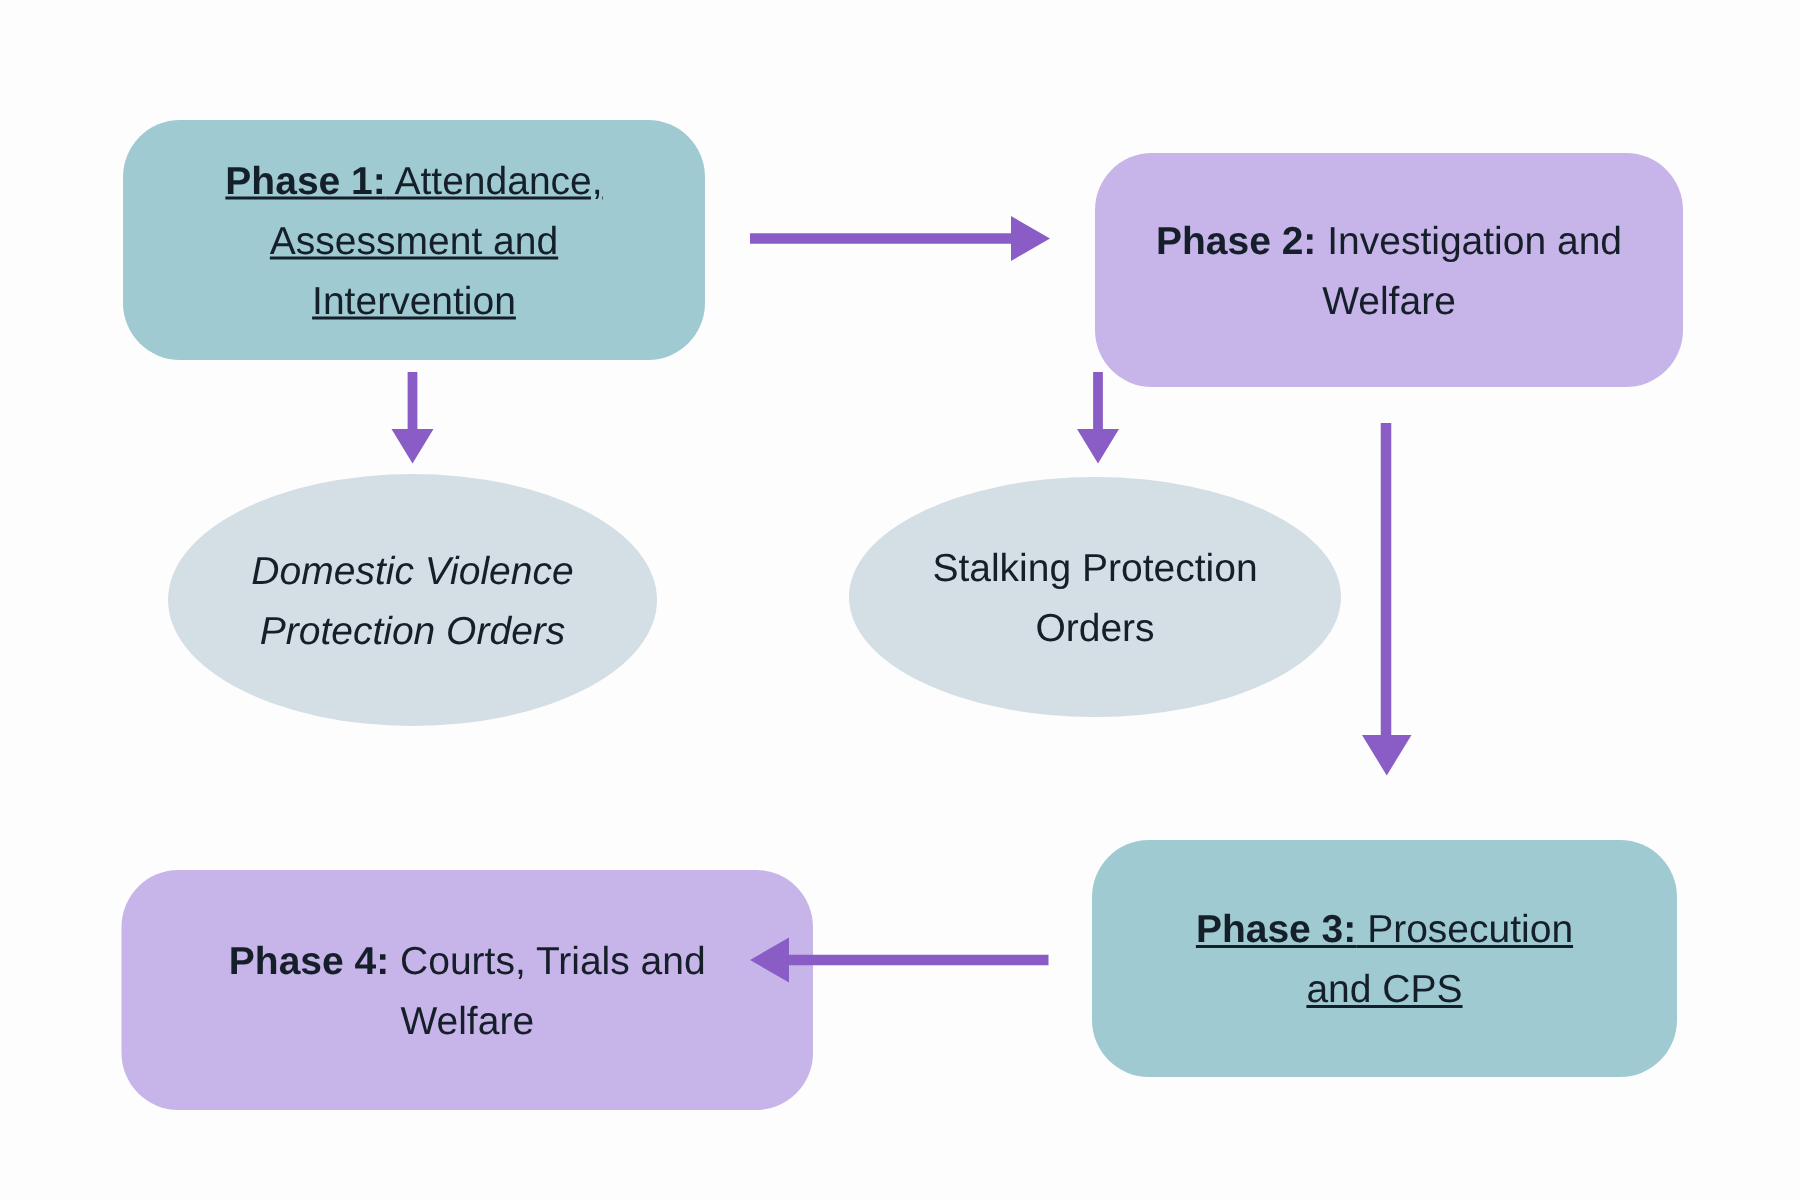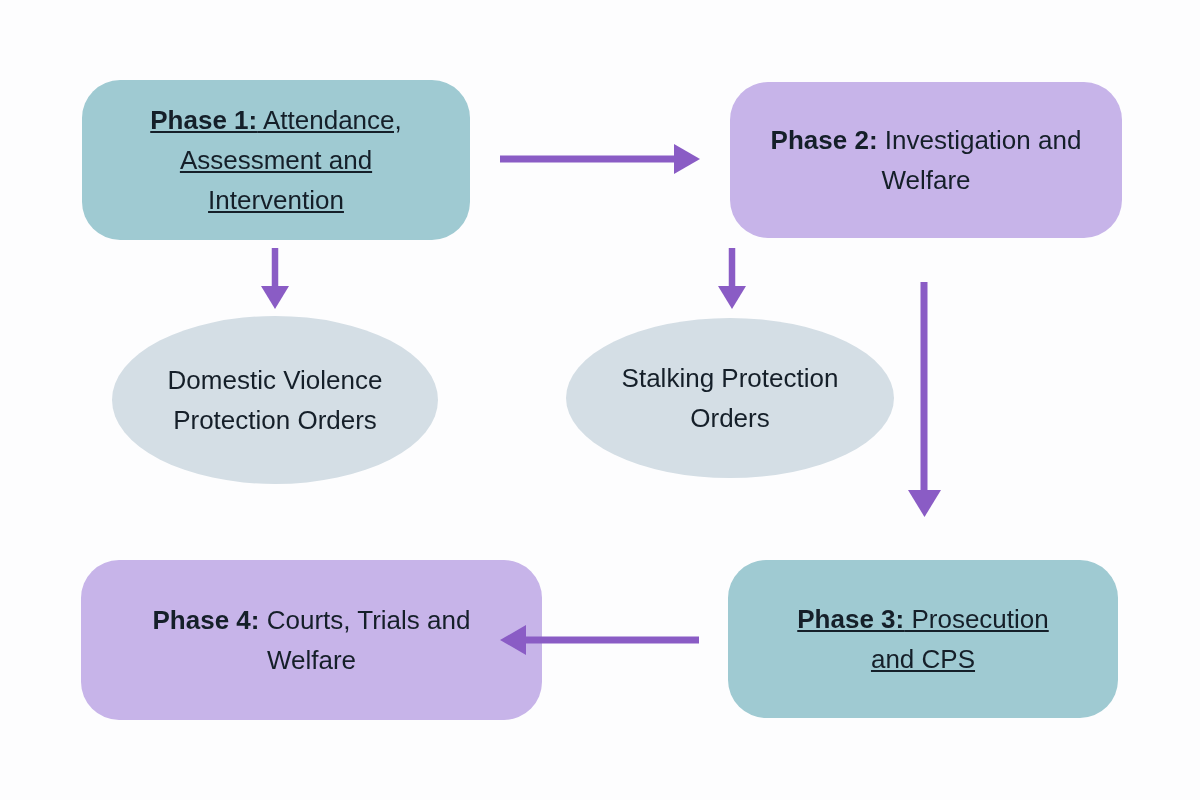--- a/index.html
+++ b/index.html
@@ -26,32 +26,32 @@
     display: flex;
     align-items: center;
     justify-content: center;
     text-align: center;
     font-size: 26px;
     line-height: 40px;
     color: var(--text);
   }
   .rect { border-radius: 38px; }
   .fill-teal { background: var(--teal); text-decoration: underline; }
-  .fill-purple { background: var(--purple); }
+  .fill-purple { background: var(--purple); margin-top: 20px; }
   .oval { border-radius: 50%; background: var(--ellipse); }
   .node b { font-weight: 700; }
   .arrow {
     position: absolute;
     color: var(--arrow);
     display: block;
   }
   
   #n-phase1 { left: 82px;  top: 80px;  width: 388px; height: 160px; padding: 0 40px; }
   #n-phase2 { left: 730px; top: 82px;  width: 392px; height: 156px; padding: 0 28px; }
-  #n-dvpo   { left: 112px; top: 316px; width: 326px; height: 168px; padding: 0 40px; }
+  #n-dvpo   { left: 112px; top: 316px; width: 326px; height: 168px; padding: 0 40px; font-style: italic; }
   #n-spo    { left: 566px; top: 318px; width: 328px; height: 160px; padding: 0 40px; justify-content: flex-end; }
   #n-phase3 { left: 728px; top: 560px; width: 390px; height: 158px; padding: 16px 45px; justify-content: flex-end; }
   #n-phase4 { left: 81px;  top: 560px; width: 461px; height: 160px; padding: 0 45px; }
 </style>
 </head>
 <body>
 
 <div class="node rect fill-teal" id="n-phase1">
   <span><b>Phase 1:</b><span> Attendance, Assessment and Intervention</span></span>
 </div>

